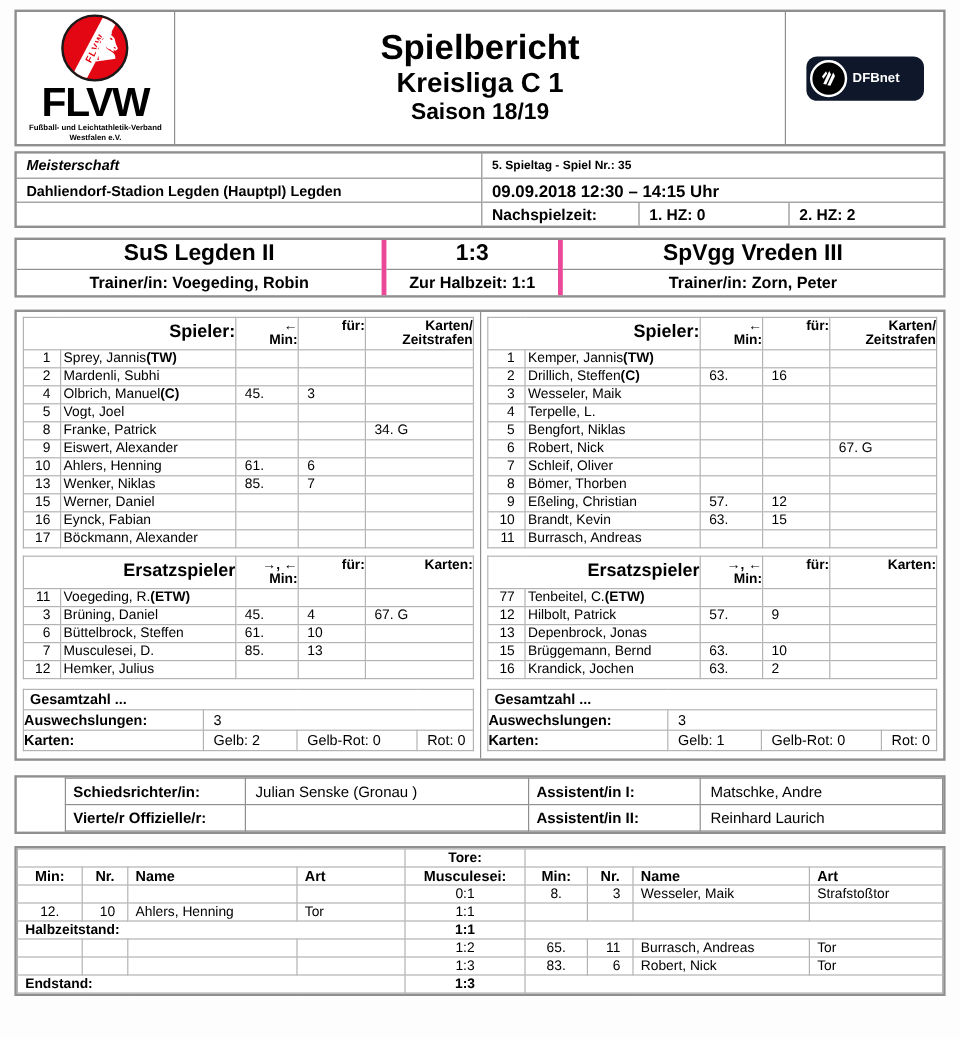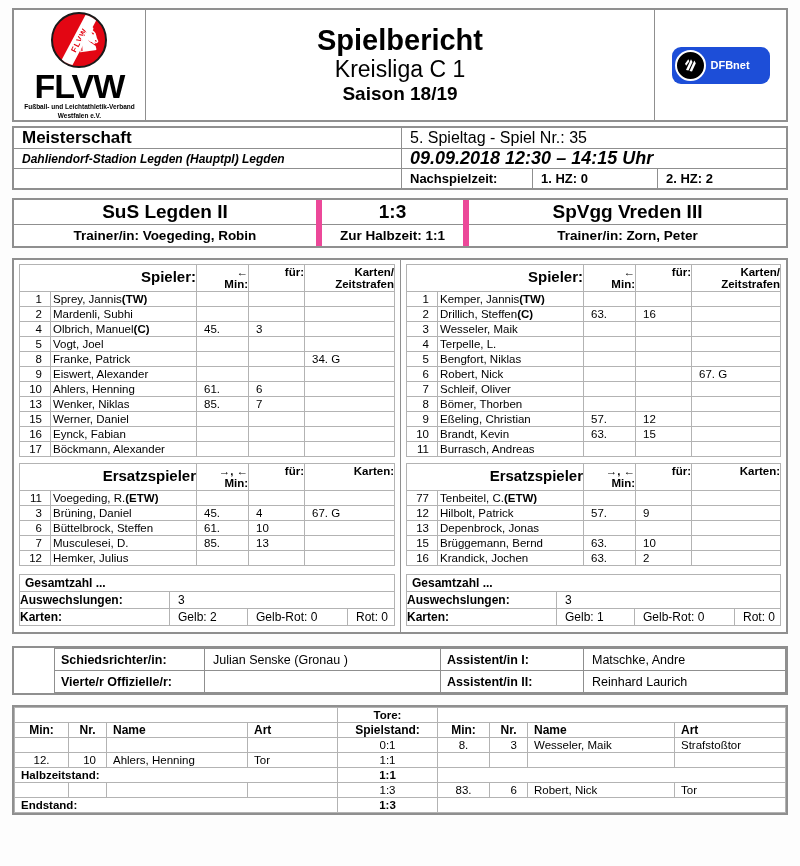--- a/index.html
+++ b/index.html
@@ -6,58 +6,58 @@
   html,body { width: 800px; background: #fdfdfd; }
   body { height: 866px; font-family: "Liberation Sans", sans-serif; color: #000; }
   .page { padding: 8px 12px 0 12px; }
   .box { border: 2px solid #8f8f8f; background: #fff; }
 
   
   .header-box { display: grid; grid-template-columns: 131px 1fr 131px; height: 114px; margin-bottom: 4px; }
   .hcell { display: flex; flex-direction: column; align-items: center; justify-content: center; }
   .hcell-center { border-left: 1px solid #8f8f8f; border-right: 1px solid #8f8f8f; }
   .title1 { font-size: 29px; font-weight: bold; line-height: 1.1; }
-  .title2 { font-size: 23px; font-weight: normal; line-height: 1.1; }
+  .title2 { font-size: 23px; font-weight: bold; line-height: 1.1; }
   .title3 { font-size: 19px; font-weight: bold; line-height: 1.15; }
 
   .flvw { display: flex; flex-direction: column; align-items: center; padding-top: 2px; }
   .flvw-badge { position: relative; width: 56px; height: 56px; border-radius: 50%;
                 background: #e30613; border: 2px solid #1a1a1a; overflow: hidden; }
   .flvw-band { position: absolute; left: -16px; top: 20px; width: 84px; height: 12px; background: #fff;
                transform: rotate(-62deg); display: flex; align-items: center; justify-content: center; }
   .flvw-band span { color: #e30613; font-size: 8px; font-weight: bold; letter-spacing: 1px; }
   .flvw-horse { position: absolute; right: 2px; top: 8px; color: #fff; font-size: 34px; line-height: 1;
                 transform: scaleX(-1) rotate(8deg); }
   .flvw-word { font-size: 34px; font-weight: bold; letter-spacing: -1px; line-height: 1; margin-top: 1px; }
   .flvw-sub { font-size: 6.5px; font-weight: bold; line-height: 1.25; }
 
-  .dfb-badge { width: 98px; height: 37px; background: #1d4ed8; border-radius: 9px; display: flex;
+  .dfb-badge { width: 98px; height: 37px; background: #0f172a; border-radius: 9px; display: flex;
                align-items: center; padding-left: 3px; }
   .dfb-circle { width: 31px; height: 31px; border-radius: 50%; border: 2px solid #fff; background: #000;
                 display: flex; align-items: center; justify-content: center; flex: 0 0 auto; }
   .dfb-text { color: #fff; font-size: 11px; font-weight: bold; margin-left: 5px; }
 
   
   .meta-box { display: grid; grid-template-columns: 388px 1fr; margin-bottom: 8px; }
   .meta-left { border-right: 1px solid #8f8f8f; }
   .meta-row { border-bottom: 1px solid #8f8f8f; display: flex; align-items: center; padding-left: 8px; }
   .meta-row:last-child { border-bottom: none; }
-  .m-r1 { height: 21px; } .m-r2 { height: 20px; font-style: italic; } .m-r3 { height: 19px; }
-  .meta-title { font-size: 17px; font-weight: bold; }
+  .m-r1 { height: 21px; } .m-r2 { height: 20px; } .m-r3 { height: 19px; }
+  .meta-title { font-size: 12px; font-weight: bold; font-style: italic; }
   .meta-venue { font-size: 12px; font-weight: bold; }
-  .meta-matchday { font-size: 16px; font-weight: normal; }
-  .meta-date { font-size: 18px; font-weight: bold; }
+  .meta-matchday { font-size: 10px; font-weight: bold; }
+  .meta-date { font-size: 14px; font-weight: bold; }
   .meta-ns { padding-left: 0; }
   .ns-cell { height: 100%; display: flex; align-items: center; padding-left: 8px; font-size: 13px; font-weight: bold; }
   .ns-1 { width: 130px; } .ns-2 { width: 125px; border-left: 1px solid #8f8f8f; }
   .ns-3 { flex: 1; border-left: 1px solid #8f8f8f; }
 
   
   .match-box { display: grid; grid-template-columns: 308px 147px 1fr; margin-bottom: 10px; }
-  .match-col { border-right: 6px solid #ec4899; }
+  .match-col { border-right: 4px solid #ec4899; }
   .match-col:last-child { border-right: none; }
   .match-r1 { height: 25px; border-bottom: 1px solid #8f8f8f; display: flex; align-items: center; justify-content: center; }
   .match-r2 { height: 21px; display: flex; align-items: center; justify-content: center; }
   .team-name, .score { font-size: 19px; font-weight: bold; }
   .trainer, .halftime { font-size: 13.5px; font-weight: bold; }
 
   
   .players-box { display: grid; grid-template-columns: 1fr 1fr; margin-bottom: 12px; }
   .half { padding: 4px 5px 6px 5px; }
   .half-right { border-left: 1px solid #8f8f8f; }
@@ -588,21 +588,21 @@
           <tr>
         <td colspan="4"></td>
         <td class="t-title">Tore:</td>
         <td colspan="4"></td>
       </tr>
       <tr>
         <th class="th-min">Min:</th>
         <th class="th-nr">Nr.</th>
         <th>Name</th>
         <th>Art</th>
-        <th class="th-stand">Spielstand:</th>
+        <th class="th-stand">Musculesei:</th>
         <th class="th-min">Min:</th>
         <th class="th-nr">Nr.</th>
         <th>Name</th>
         <th>Art</th>
       </tr>
       <tr>
         <td class="t-min"></td>
             <td class="t-nr"></td>
             <td class="t-name"></td>
             <td class="t-art"></td>
@@ -626,20 +626,31 @@
       <tr>
         <td colspan="4" class="t-marker">Halbzeitstand:</td>
         <td class="t-stand t-bold">1:1</td>
         <td colspan="4"></td>
       </tr>
       <tr>
         <td class="t-min"></td>
             <td class="t-nr"></td>
             <td class="t-name"></td>
             <td class="t-art"></td>
+        <td class="t-stand">1:2</td>
+        <td class="t-min">65.</td>
+        <td class="t-nr">11</td>
+        <td class="t-name">Burrasch, Andreas</td>
+        <td class="t-art">Tor</td>
+      </tr>
+      <tr>
+        <td class="t-min"></td>
+            <td class="t-nr"></td>
+            <td class="t-name"></td>
+            <td class="t-art"></td>
         <td class="t-stand">1:3</td>
         <td class="t-min">83.</td>
         <td class="t-nr">6</td>
         <td class="t-name">Robert, Nick</td>
         <td class="t-art">Tor</td>
       </tr>
       <tr>
         <td colspan="4" class="t-marker">Endstand:</td>
         <td class="t-stand t-bold">1:3</td>
         <td colspan="4"></td>

